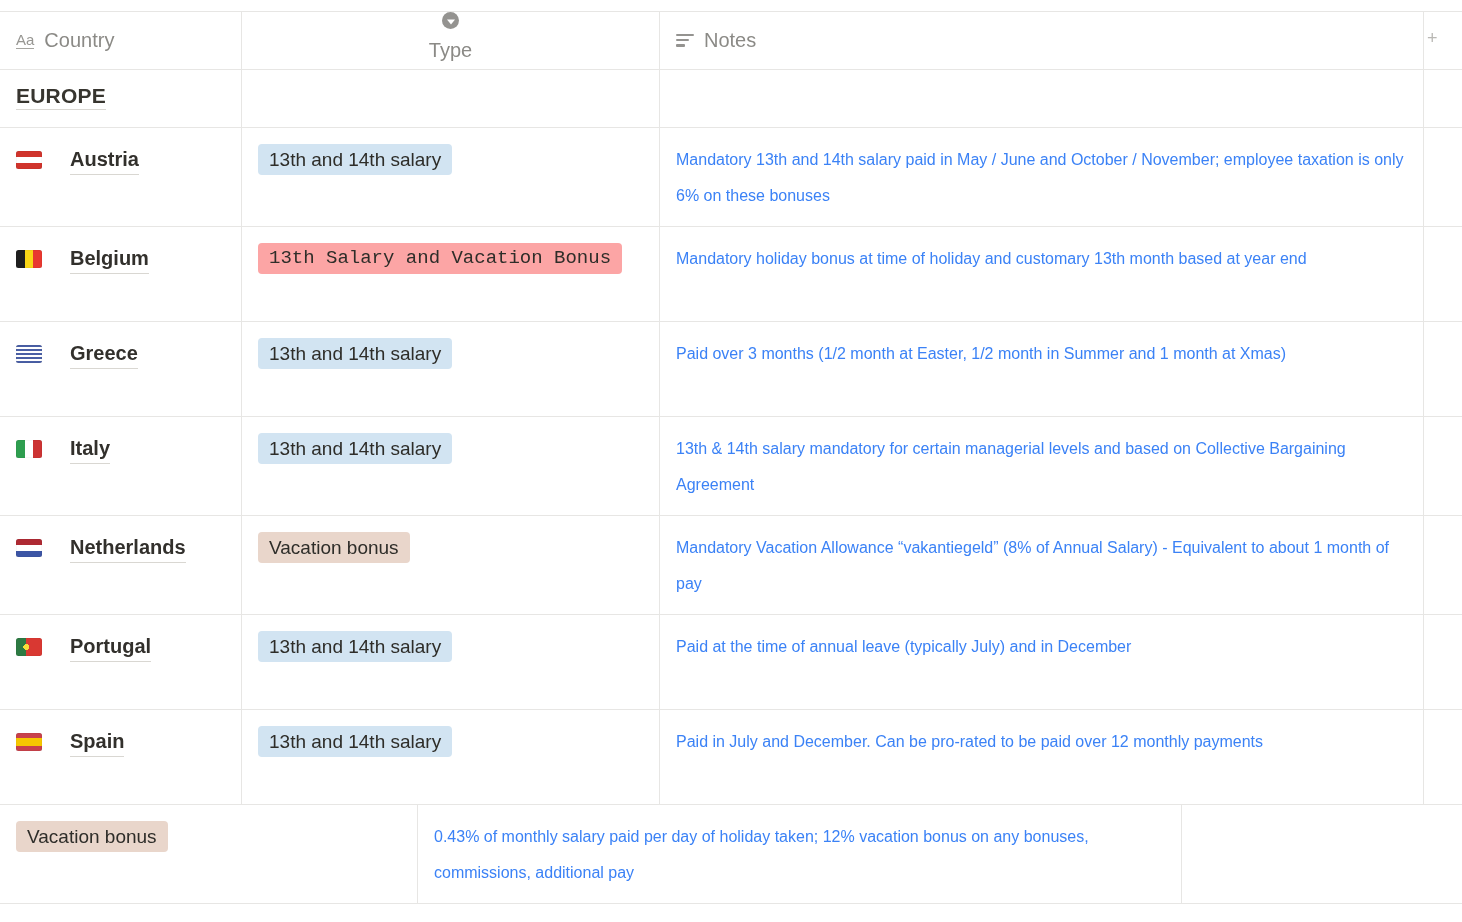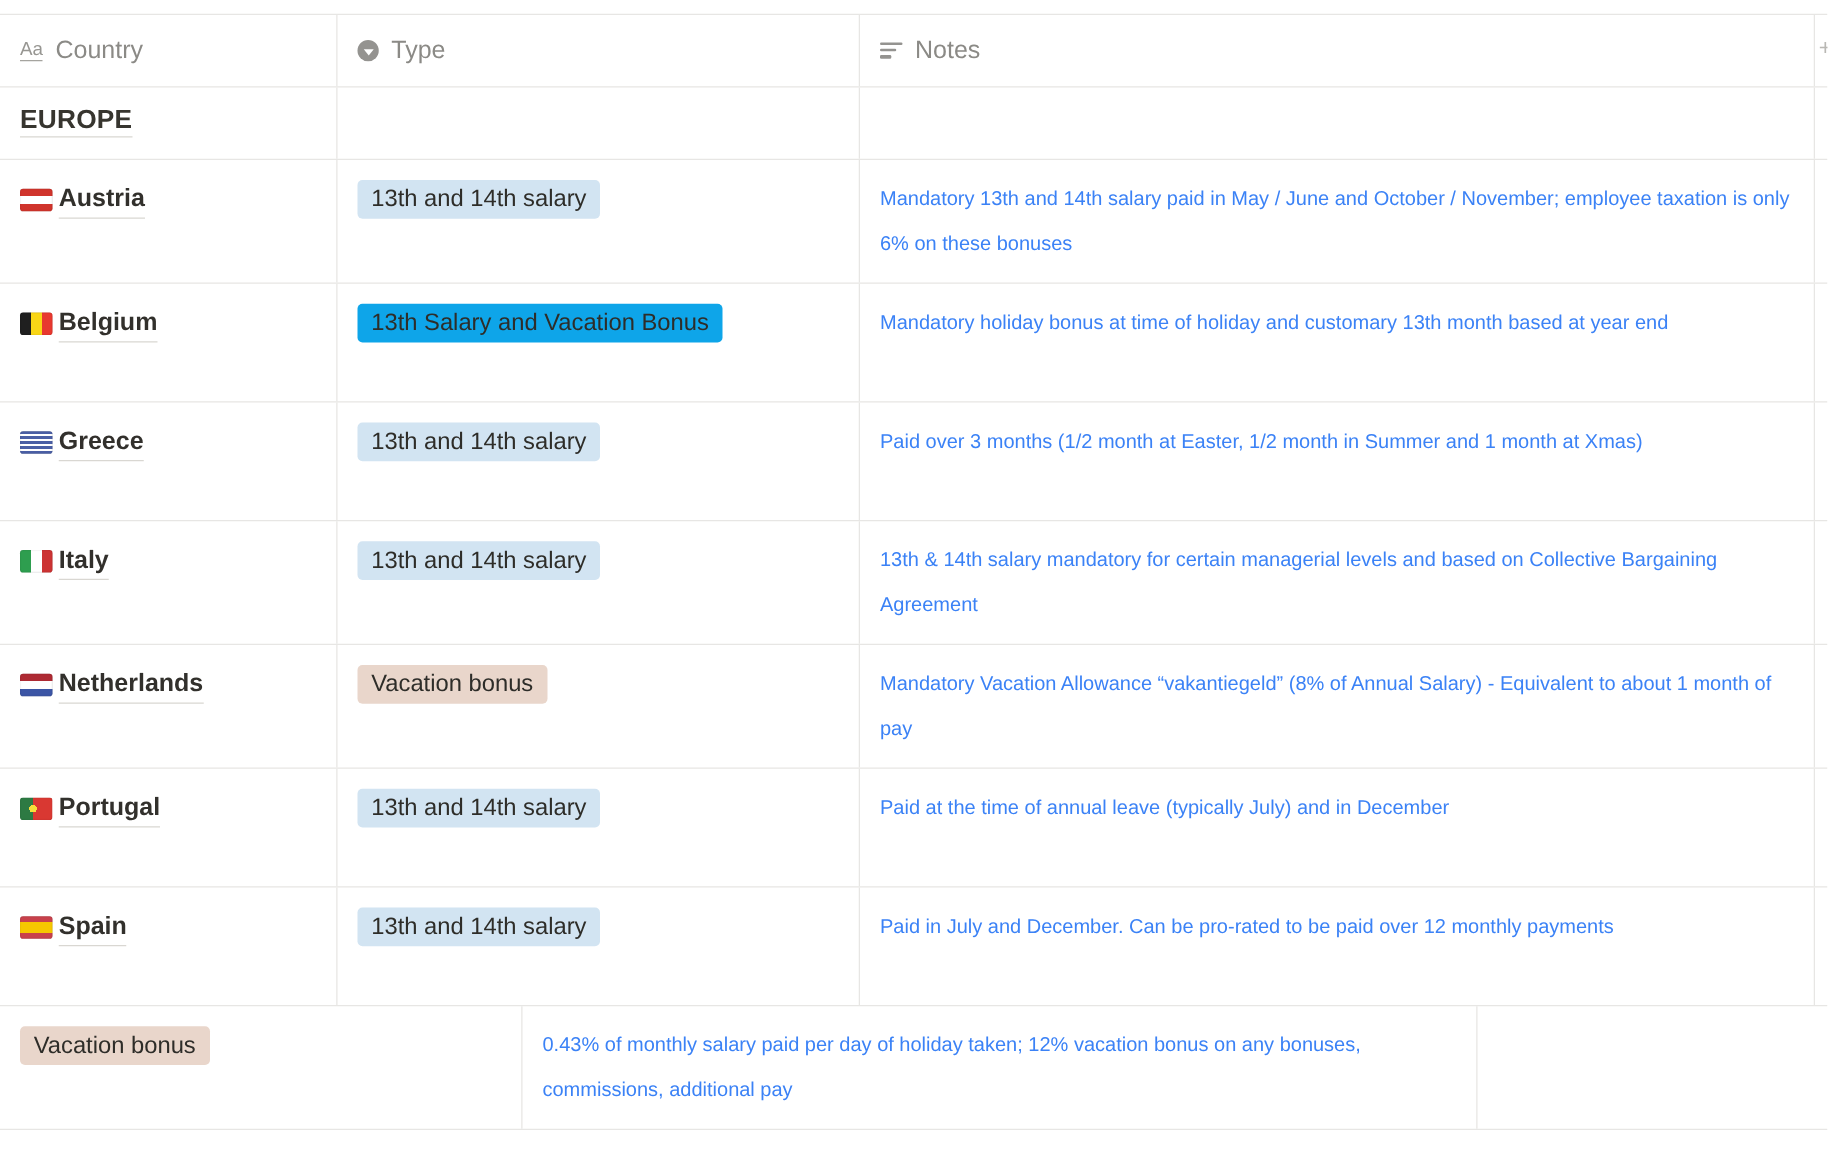--- a/index.html
+++ b/index.html
@@ -1,21 +1,21 @@
 <!DOCTYPE html>
 <html><head>
 <meta charset="utf-8">
 <style>
   html,body{margin:0;padding:0;background:#ffffff;width:1462px;height:922px;overflow:hidden;
     font-family:"Liberation Sans","DejaVu Sans",sans-serif;color:#37352f;}
   .table{width:1462px;margin-top:11px;border-top:1px solid #e7e6e4;}
   .row{display:flex;border-bottom:1px solid #e7e6e4;align-items:stretch;}
   .cell{box-sizing:border-box;padding:14px 16px 12px 16px;}
-  .c-country{width:270px;border-right:1px solid #e7e6e4;}
-  .c-type{width:418px;border-right:1px solid #e7e6e4;}
+  .c-country{width:242px;border-right:1px solid #e7e6e4;}
+  .c-type{width:418px;border-right:1px solid #e7e6e4;flex-direction:column;}
   .c-notes{width:764px;border-right:1px solid #e7e6e4;}
   .c-extra{flex:1;padding:0;position:relative;}
   
   .header-row{height:57px;}
   .header-row .cell{display:flex;align-items:center;gap:10px;padding-top:0;padding-bottom:0;}
   .header-label{font-size:20px;color:#8b8a86;}
   .icon-title{font-size:15px;font-weight:500;color:#979692;border-bottom:1.6px solid #a5a49f;
     line-height:1.05;padding-bottom:1px;}
   .icon-select{width:17px;height:17px;border-radius:50%;background:#949390;position:relative;flex:none;}
   .icon-select::after{content:"";position:absolute;left:50%;top:50%;transform:translate(-50%,-32%);
@@ -25,21 +25,21 @@
   .icon-text i:nth-child(1){top:0;width:18px;}
   .icon-text i:nth-child(2){top:5.4px;width:13px;}
   .icon-text i:nth-child(3){top:10.8px;width:9px;}
   .add-col{position:absolute;top:19px;left:3px;width:14px;height:14px;color:#b9b8b4;font-size:18px;line-height:14px;}
   
   .group-row{height:57px;}
   .group-label{font-size:21px;font-weight:700;letter-spacing:.2px;
     border-bottom:1.6px solid #d9d7d2;padding-bottom:2px;cursor:pointer;}
   
   .data-row{min-height:94px;}
-  .country-wrap{display:flex;align-items:center;gap:5px;line-height:28px;padding-top:3px;}
+  .country-wrap{display:flex;align-items:center;gap:28px;line-height:28px;padding-top:3px;}
   .flag{width:26px;height:18px;border-radius:2.5px;flex:none;
     box-shadow:inset 0 0 1px rgba(0,0,0,.3);}
   .country-name{font-size:20px;font-weight:600;color:#32302c;
     border-bottom:1.6px solid #d9d7d2;padding-bottom:1px;cursor:pointer;}
   .tag{display:inline-block;font-size:19px;color:#2e2d29;line-height:29px;
     padding:1px 11px;border-radius:4px;white-space:nowrap;margin-top:2px;}
   .notes{font-size:16px;line-height:36px;color:#3b82f6;max-width:736px;}
 </style>
 </head>
 <body>
@@ -95,21 +95,21 @@
   </div>
 
   <div class="row data-row">
     <div class="cell c-country">
       <span class="country-wrap">
         <span class="flag" style="background: linear-gradient(90deg, rgb(31, 31, 31) 0%, rgb(31, 31, 31) 33.3333%, rgb(249, 214, 22) 33.3333%, rgb(249, 214, 22) 66.6667%, rgb(232, 56, 47) 66.6667%, rgb(232, 56, 47) 100%);"></span>
         <span class="country-name">Belgium</span>
       </span>
     </div>
     <div class="cell c-type">
-      <span class="tag" style="background: #0ea5e9;">13th Salary and Vacation Bonus</span>
+      <span class="tag" style="background: #fca5a5; font-family: Liberation Mono, monospace;">13th Salary and Vacation Bonus</span>
     </div>
     <div class="cell c-notes">
       <div class="notes">Mandatory holiday bonus at time of holiday and customary 13th month based at year end</div>
     </div>
     <div class="cell c-extra"></div>
   </div>
 
   <div class="row data-row">
     <div class="cell c-country">
       <span class="country-wrap">

